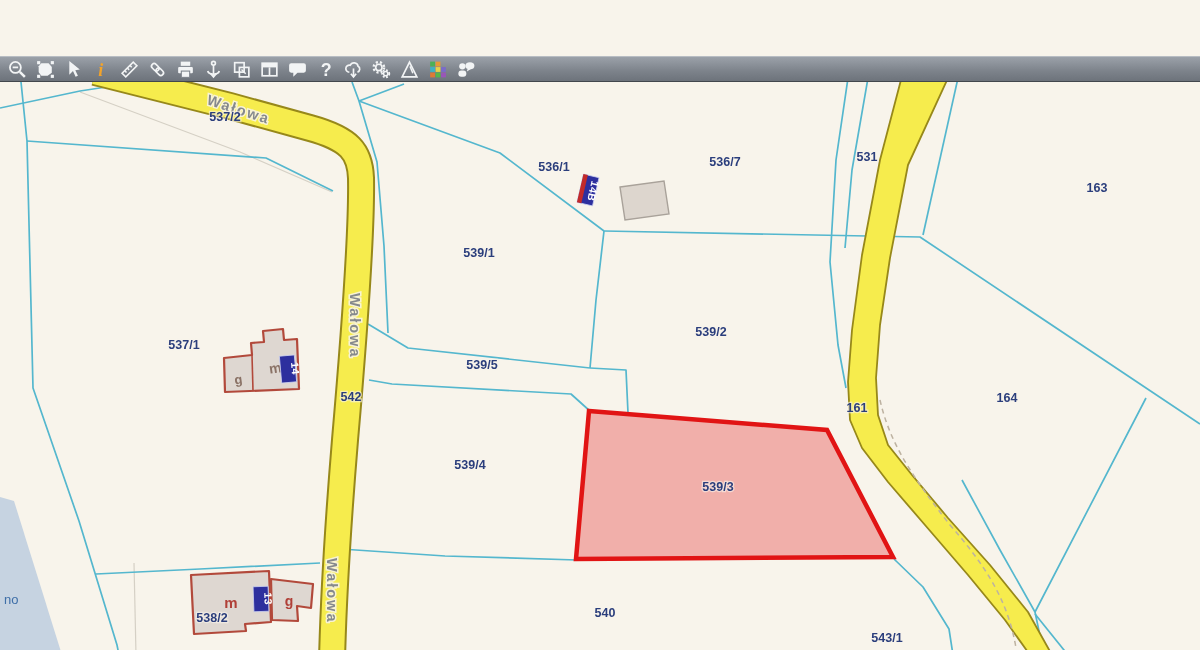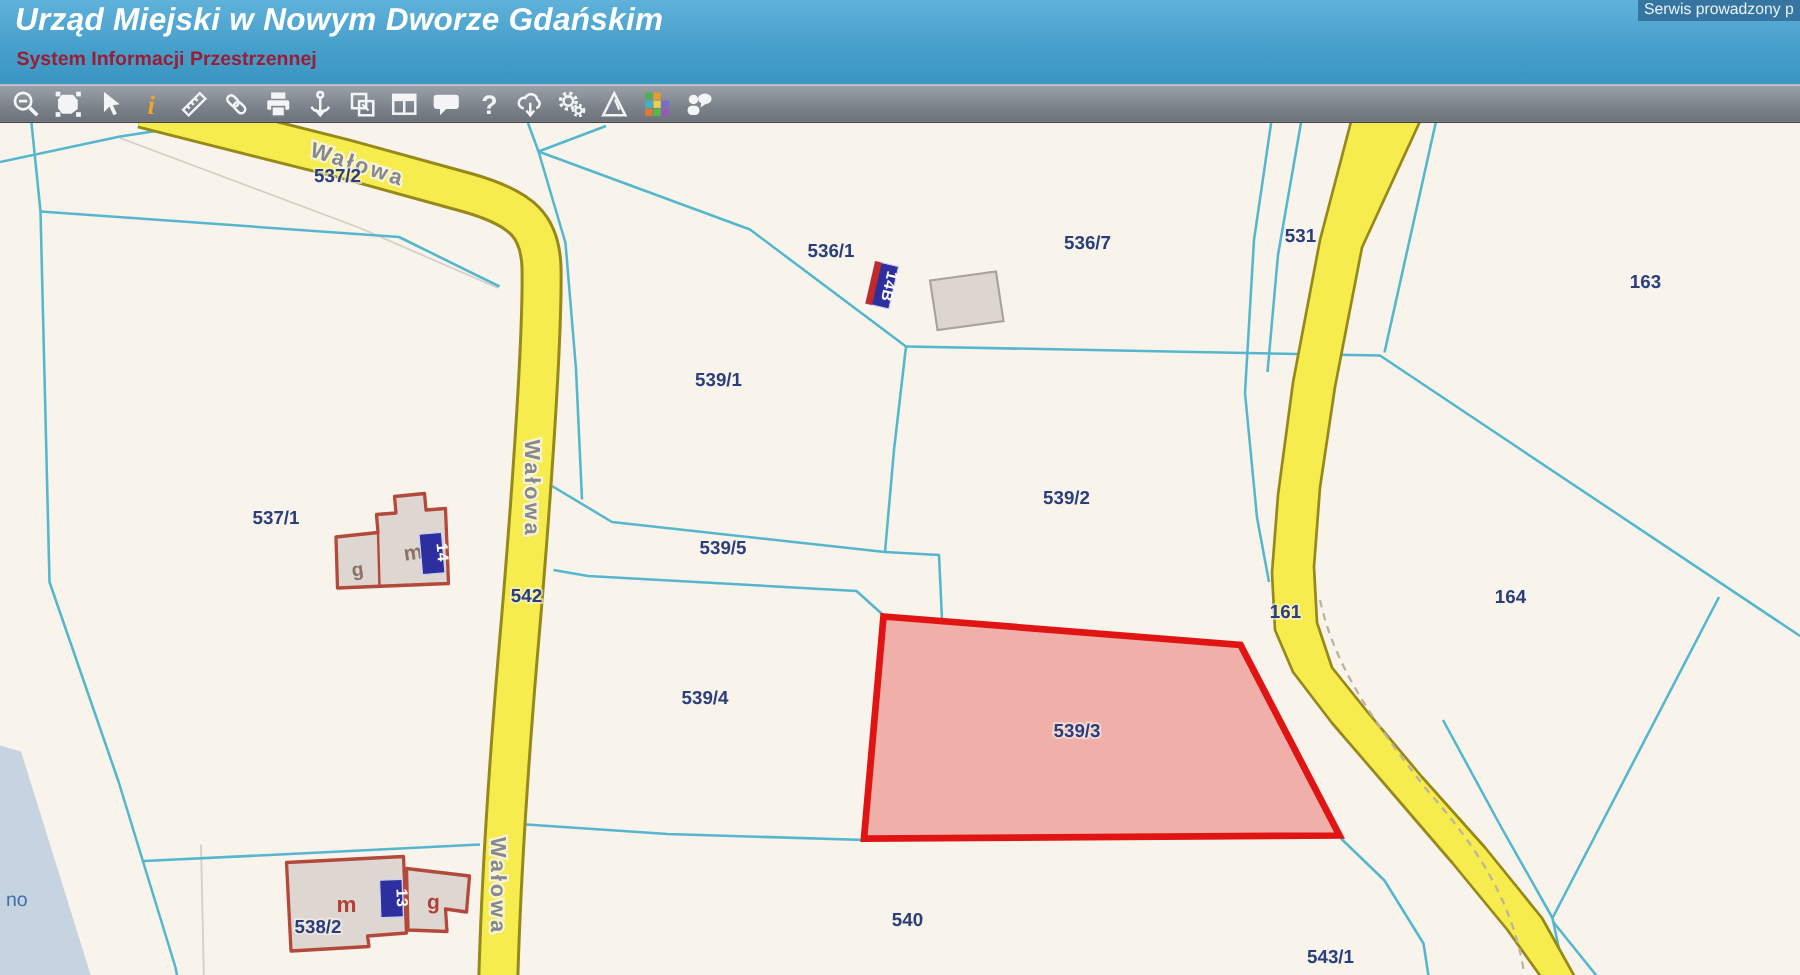--- a/index.html
+++ b/index.html
@@ -29,25 +29,20 @@
   
   #map-wrap{position:absolute;left:0;top:82px;width:1200px;height:568px;
     background:#f8f4eb;}
   svg text{user-select:none;}
 </style>
 </head>
 <body>
 
 <div id="app">
 
-  <div id="header">
-    <div id="title">Urząd Miejski w Nowym Dworze Gdańskim</div>
-    <div id="subtitle">System Informacji Przestrzennej</div>
-    <div id="service-note">Serwis prowadzony p</div>
-  </div>
 
   <div id="toolbar">
     <button class="tbtn">
         <svg width="21" height="21" viewBox="0 0 20 20">
           <circle cx="8" cy="8" r="5.2" fill="none" stroke="#f2f4f5" stroke-width="1.7"></circle>
           <line x1="12.2" y1="12.2" x2="17" y2="17" stroke="#f2f4f5" stroke-width="2.4"></line>
           <line x1="5.4" y1="8" x2="10.6" y2="8" stroke="#f2f4f5" stroke-width="1.7"></line>
         </svg>
       </button>
     <button class="tbtn">

